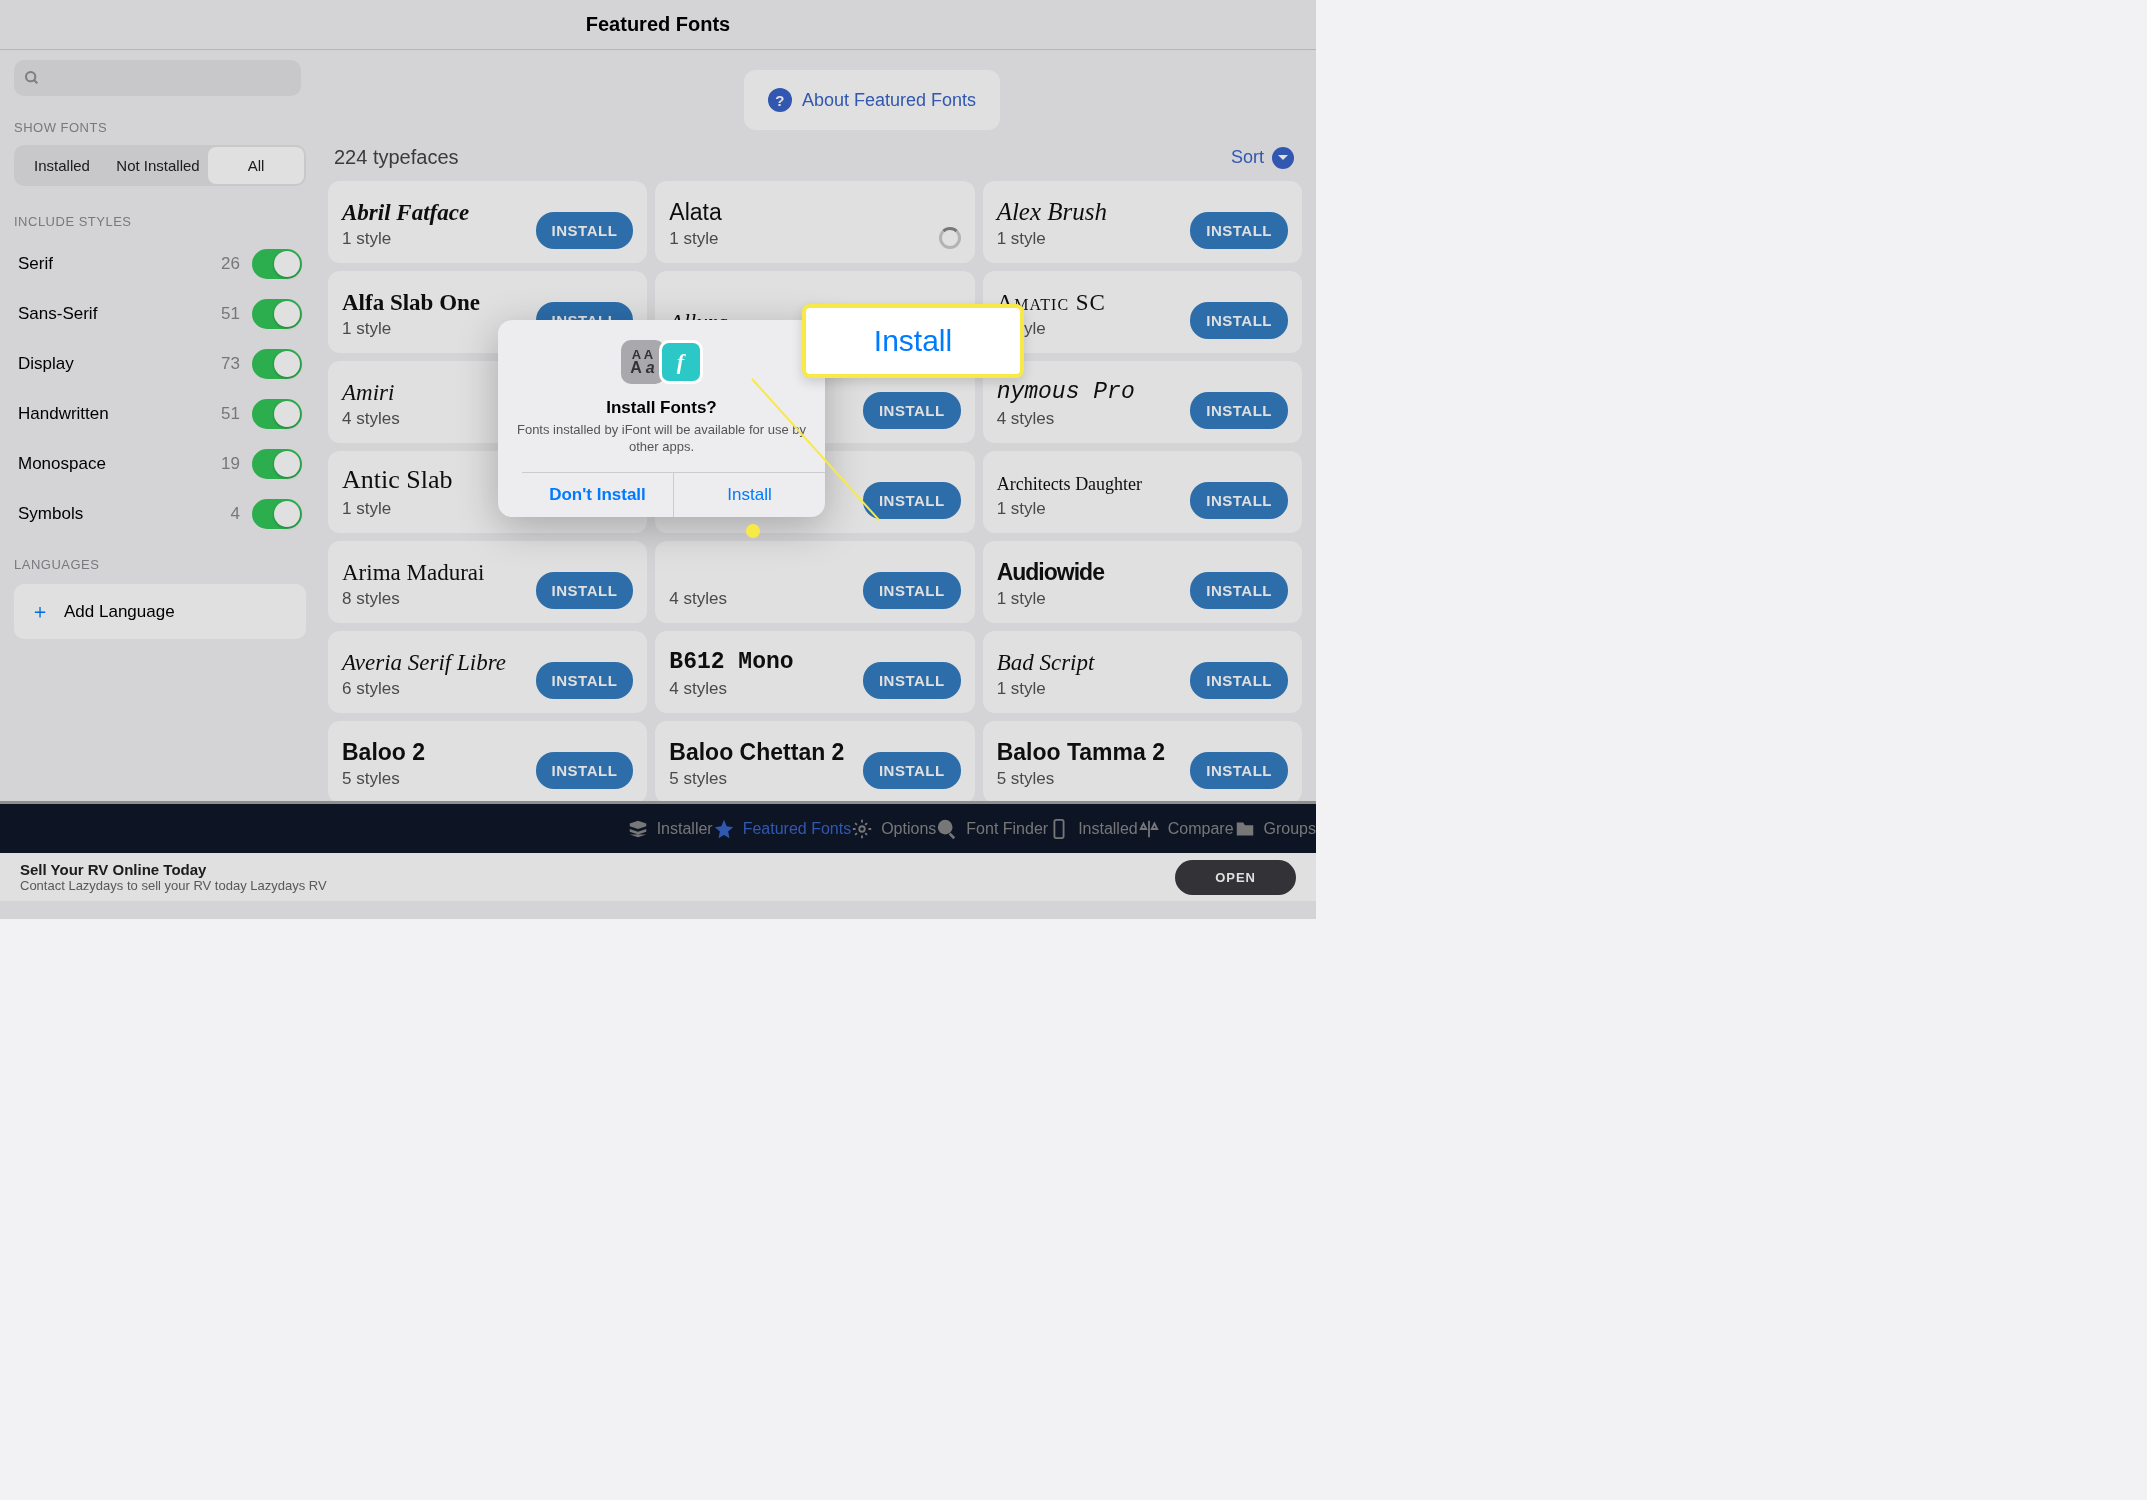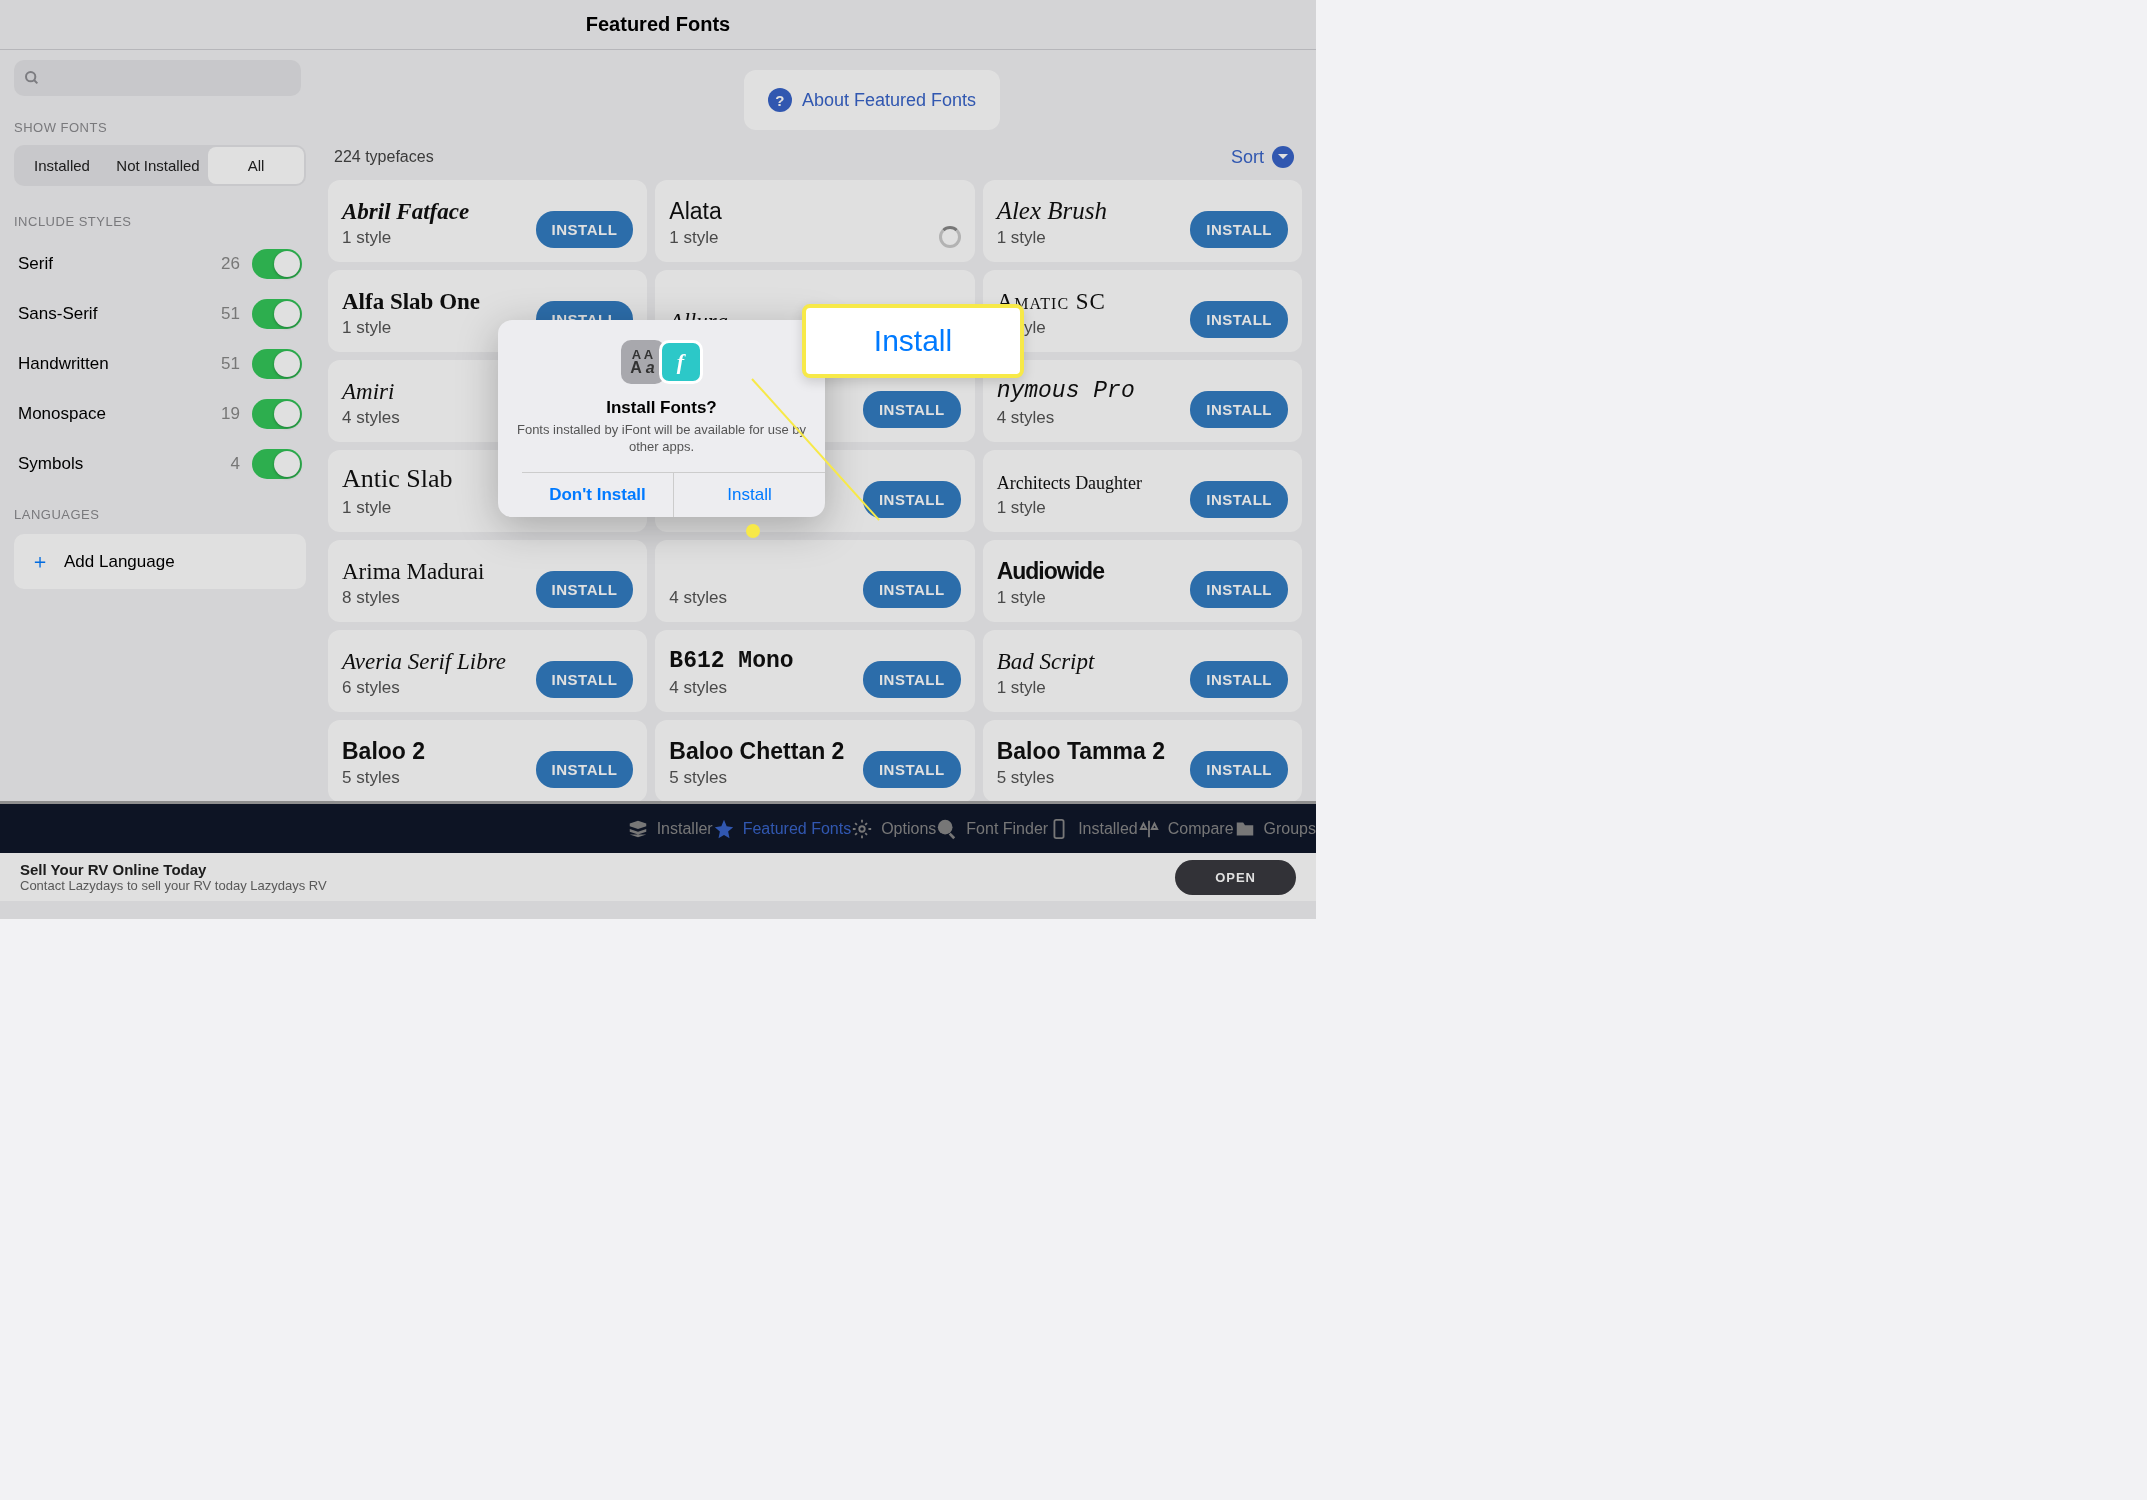--- a/index.html
+++ b/index.html
@@ -28,21 +28,21 @@
 
   .add-lang-btn { display: flex; align-items: center; gap: 14px; width: 292px; padding: 14px 16px; background: #fff; border-radius: 10px; border: none; font-size: 17px; color: #000; margin-top: 12px; }
   .plus-icon { color: #007aff; font-size: 20px; font-weight: 300; }
 
   .content { flex: 1; padding: 10px 14px 0 0; position: relative; }
   .about-pill { position: absolute; right: 316px; top: 20px; background: #fff; border-radius: 12px; padding: 18px 24px; display: flex; align-items: center; gap: 10px; }
   .about-pill .q-icon { width: 24px; height: 24px; background: #3864c9; color: #fff; border-radius: 50%; display: flex; align-items: center; justify-content: center; font-weight: 700; font-size: 15px; }
   .about-pill span { color: #3864c9; font-size: 18px; font-weight: 500; }
 
   .content-header { display: flex; justify-content: space-between; align-items: center; padding: 0 8px 12px 6px; margin-top: 86px; }
-  .count-label { font-size: 16px; color: #444; }
+  .count-label { font-size: 20px; color: #444; }
   .sort-btn { display: flex; align-items: center; gap: 8px; color: #3864c9; font-size: 18px; font-weight: 500; background: none; border: none; }
   .sort-chevron { width: 22px; height: 22px; background: #3864c9; border-radius: 50%; display: flex; align-items: center; justify-content: center; }
   .sort-chevron svg { width: 12px; height: 8px; fill: #fff; }
 
   .grid { display: grid; grid-template-columns: repeat(3, 1fr); gap: 8px; }
   .card { background: #fff; border-radius: 12px; padding: 12px 14px 14px; display: flex; align-items: flex-end; justify-content: space-between; min-height: 82px; }
   .card-left { display: flex; flex-direction: column; gap: 4px; }
   .font-name { font-size: 23px; color: #111; line-height: 1.1; }
   .font-styles { font-size: 17px; color: #555; }
   .install-btn { background: #337dc2; color: #fff; font-weight: 700; letter-spacing: 0.5px; font-size: 15px; padding: 10px 16px; border-radius: 18px; border: none; }
@@ -129,20 +129,27 @@
     </span>
         </div>
         <div class="style-row">
           <span class="style-name">Sans-Serif</span>
     <span class="style-right">
       <span class="style-count">51</span>
       <span class="toggle"></span>
     </span>
         </div>
         <div class="style-row">
+          <span class="style-name">Display</span>
+    <span class="style-right">
+      <span class="style-count">73</span>
+      <span class="toggle"></span>
+    </span>
+        </div>
+        <div class="style-row">
           <span class="style-name">Handwritten</span>
     <span class="style-right">
       <span class="style-count">51</span>
       <span class="toggle"></span>
     </span>
         </div>
         <div class="style-row">
           <span class="style-name">Monospace</span>
     <span class="style-right">
       <span class="style-count">19</span>

